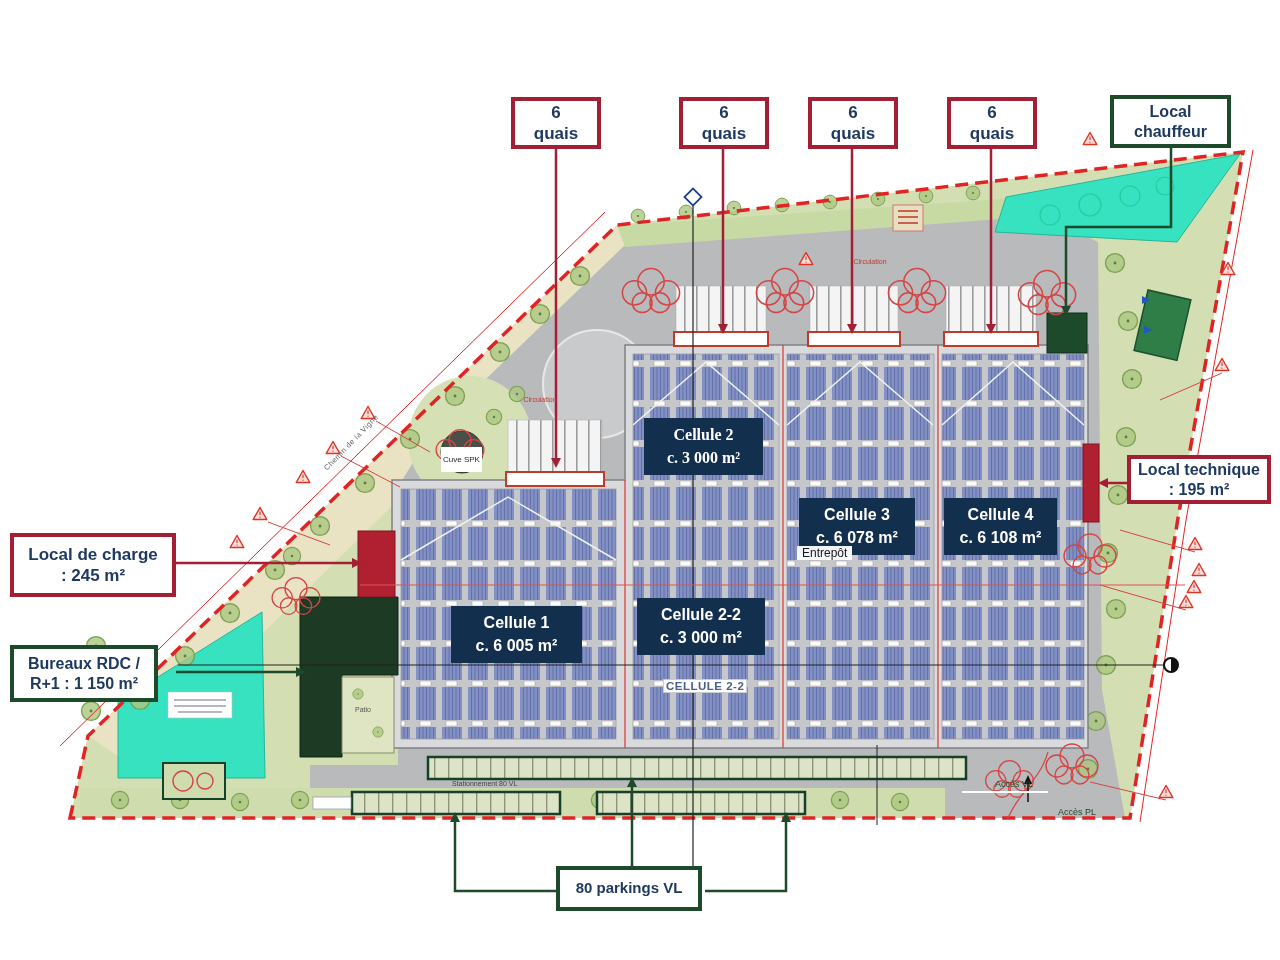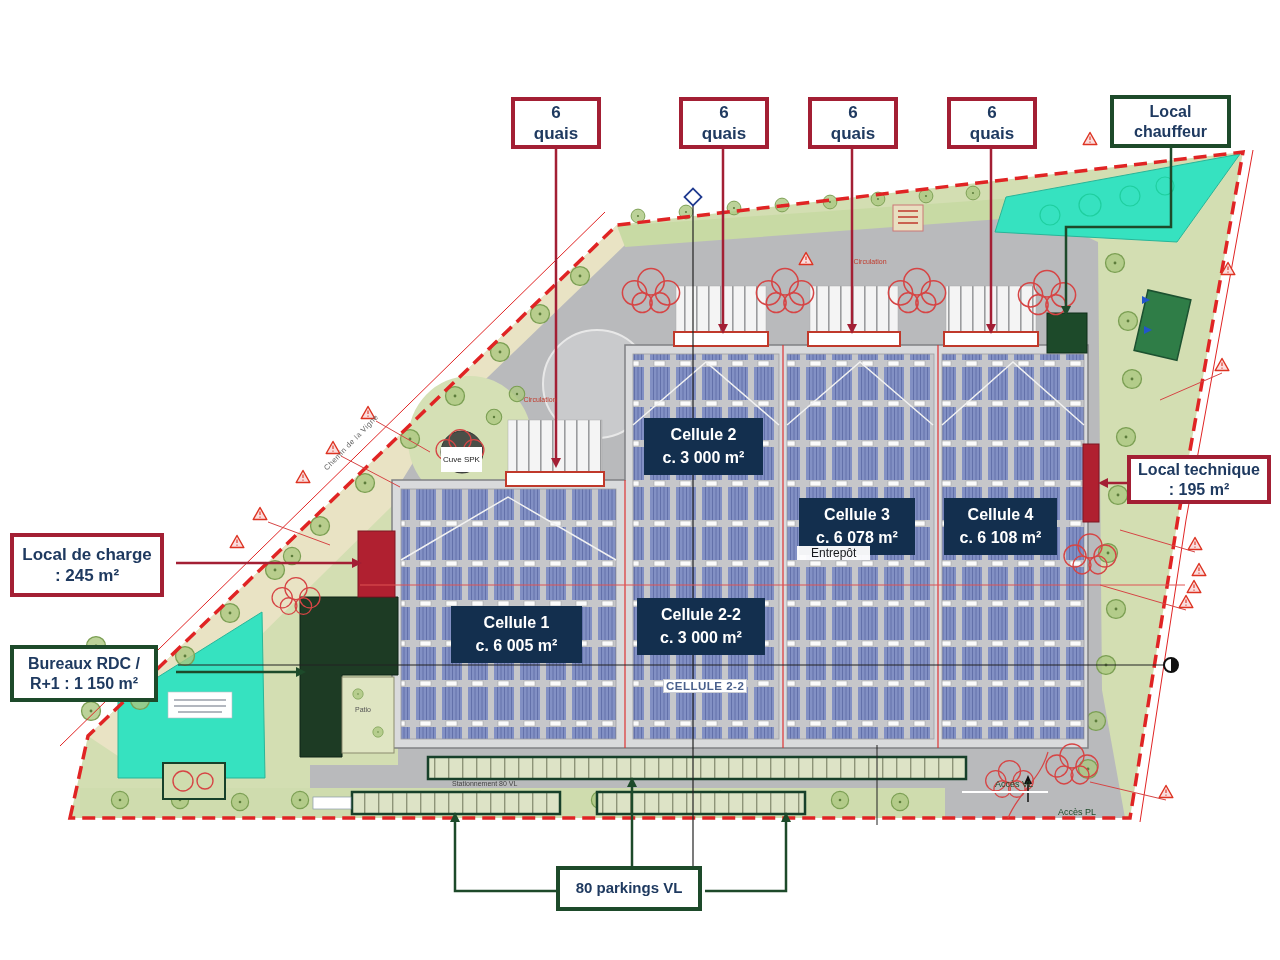--- a/index.html
+++ b/index.html
@@ -7,21 +7,21 @@
           font-family:"Liberation Sans",sans-serif;}
   #plan-svg{position:absolute;left:0;top:0;}
   .callout{position:absolute;box-sizing:border-box;background:#fff;border:4px solid #a31f34;
            display:flex;flex-direction:column;align-items:center;justify-content:center;
            font-weight:bold;color:#1f3a60;text-align:center;line-height:1.25;z-index:30;font-size:17px;}
   .callout.green{border-color:#1d4a2a;}
   .cell-label{position:absolute;box-sizing:border-box;background:#132f4e;color:#fff;font-weight:bold;
               display:flex;flex-direction:column;align-items:center;justify-content:center;
               text-align:center;font-size:16px;line-height:1.4;z-index:20;}
   .lbl{position:absolute;z-index:22;white-space:nowrap;}
-  .white-tag{background:rgba(255,255,255,.95);padding:0 14px;color:#16181c;font-size:12px;}
+  .white-tag{background:rgba(255,255,255,.95);padding:0 5px;color:#16181c;font-size:12px;}
   .outline-tag{background:#fff;border:1px solid #c9ccd4;color:#49608c;font-weight:bold;font-size:11.5px;padding:0 2px;letter-spacing:.5px;}
   .tiny{font-size:7.5px;color:#555;}
   .tiny-red{font-size:7px;color:#c0392b;text-align:center;line-height:1.2;}
   .acc{font-size:9px;color:#1d4a2a;text-align:center;}
 </style>
 </head>
 <body>
 
 <div id="canvas">
 
@@ -287,37 +287,37 @@
   <span>quais</span>
 </div>
 <div class="callout green" style="left:1110px;top:95px;width:121px;height:53px;font-size:16px;">
   <span>Local</span>
   <span>chauffeur</span>
 </div>
 <div class="callout" style="left:1127px;top:455px;width:144px;height:49px;font-size:16px;">
   <span>Local technique</span>
   <span>: 195 m²</span>
 </div>
-<div class="callout" style="left:10px;top:533px;width:154px;height:64px;">
+<div class="callout" style="left:10px;top:533px;width:166px;height:64px;">
   <span>Local de charge</span>
   <span>: 245 m²</span>
 </div>
 <div class="callout green" style="left:10px;top:645px;width:148px;height:57px;font-size:16px;">
   <span>Bureaux RDC /</span>
   <span>R+1 : 1 150 m²</span>
 </div>
 <div class="callout green" style="left:556px;top:866px;width:146px;height:45px;font-size:15px;">
   <span>80 parkings VL</span>
 </div>
 
 <div class="cell-label" style="left:451px;top:606px;width:131px;height:57px;">
   <div>Cellule 1</div>
   <div>c. 6 005 m²</div>
 </div>
-<div class="cell-label" style="left:644px;top:418px;width:119px;height:57px;">
+<div class="cell-label" style="left:644px;top:418px;width:119px;height:57px;font-family:Liberation Serif, serif;">
   <div>Cellule 2</div>
   <div>c. 3 000 m²</div>
 </div>
 <div class="cell-label" style="left:637px;top:598px;width:128px;height:57px;">
   <div>Cellule 2-2</div>
   <div>c. 3 000 m²</div>
 </div>
 <div class="cell-label" style="left:799px;top:498px;width:116px;height:57px;">
   <div>Cellule 3</div>
   <div>c. 6 078 m²</div>

